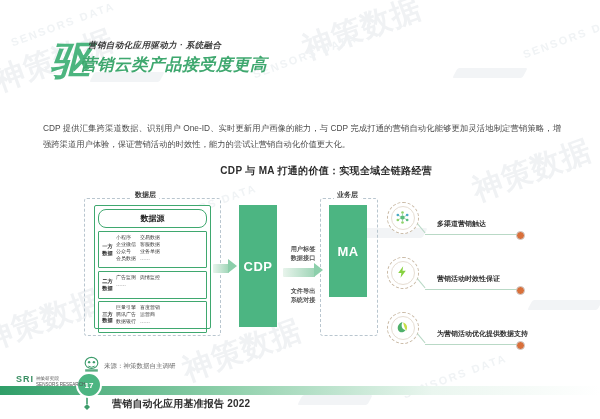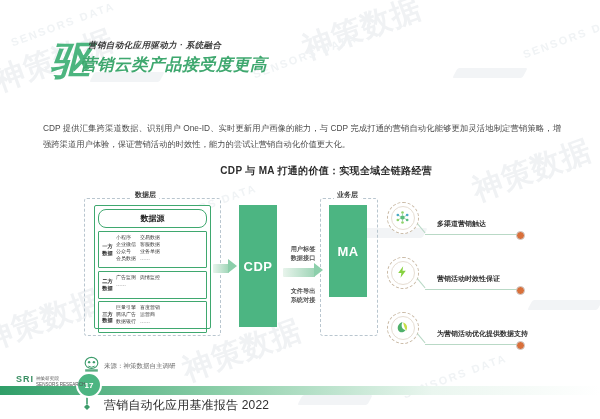--- a/index.html
+++ b/index.html
@@ -88,21 +88,21 @@
   .rt-txt{position:absolute;font-size:7px;font-weight:700;color:#333;
           white-space:nowrap;}
 
   
   .src{position:absolute;left:104px;top:362px;font-size:6.5px;color:#6b6b6b;z-index:5;}
   .mascot{position:absolute;left:82px;top:355px;width:19px;height:19px;z-index:5;}
 
   
   .foot-bar{position:absolute;left:0;top:386px;width:600px;height:9px;
             background:linear-gradient(90deg,#2f9e68 0%,#8fd0ab 38%,#eaf6ef 72%,#ffffff 100%);z-index:3;}
-  .foot-txt{position:absolute;left:104px;top:397px;font-size:12px;font-weight:400;
+  .foot-txt{position:absolute;left:112px;top:397px;font-size:10px;font-weight:700;
             color:#2f2f2f;z-index:6;letter-spacing:.2px;}
   .badge{position:absolute;left:76px;top:372px;width:22px;height:22px;border-radius:50%;
          background:#4cb582;border:2px solid #fff;color:#fff;font-size:8px;font-weight:700;
          display:flex;align-items:center;justify-content:center;z-index:6;}
   .badge-tail{position:absolute;left:85px;top:393px;width:4px;height:16px;z-index:5;}
   .sri{position:absolute;left:16px;top:374px;z-index:6;font-size:9px;font-weight:700;
         color:#3a8f63;letter-spacing:1px;}
   .sri-sub{position:absolute;left:36px;top:376px;z-index:6;font-size:4.6px;color:#555;
            line-height:1.3;}
 </style>

